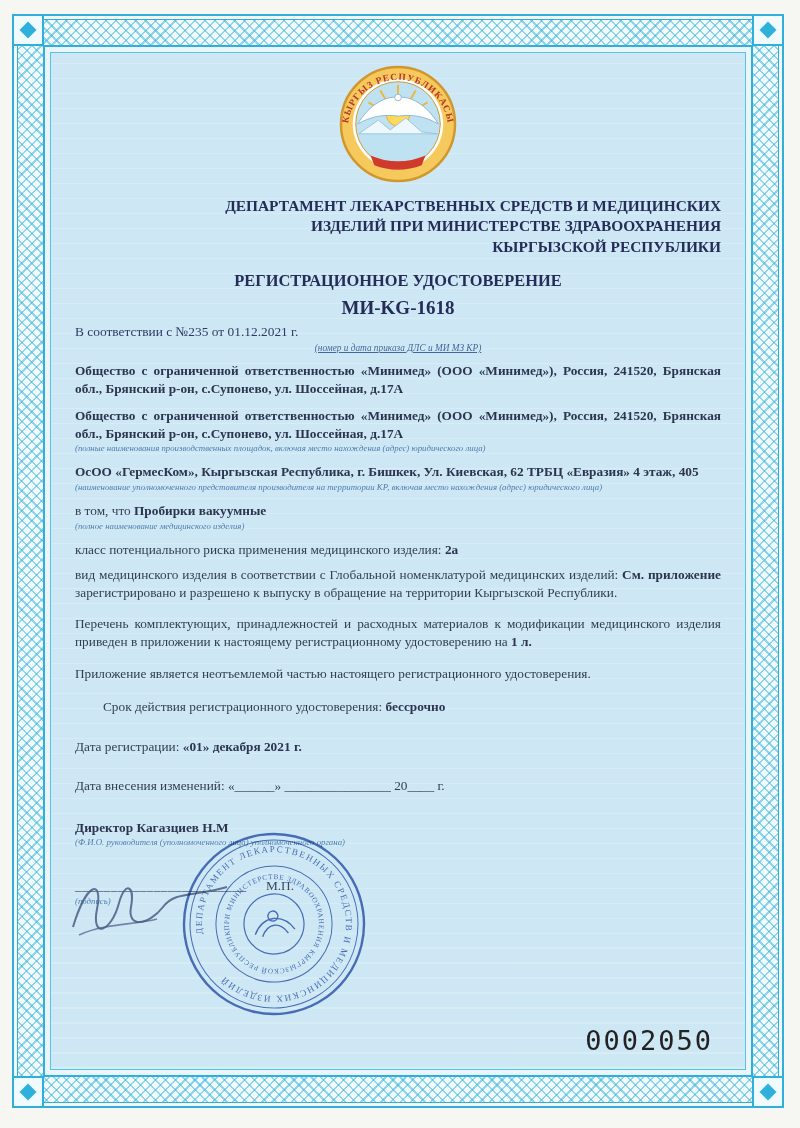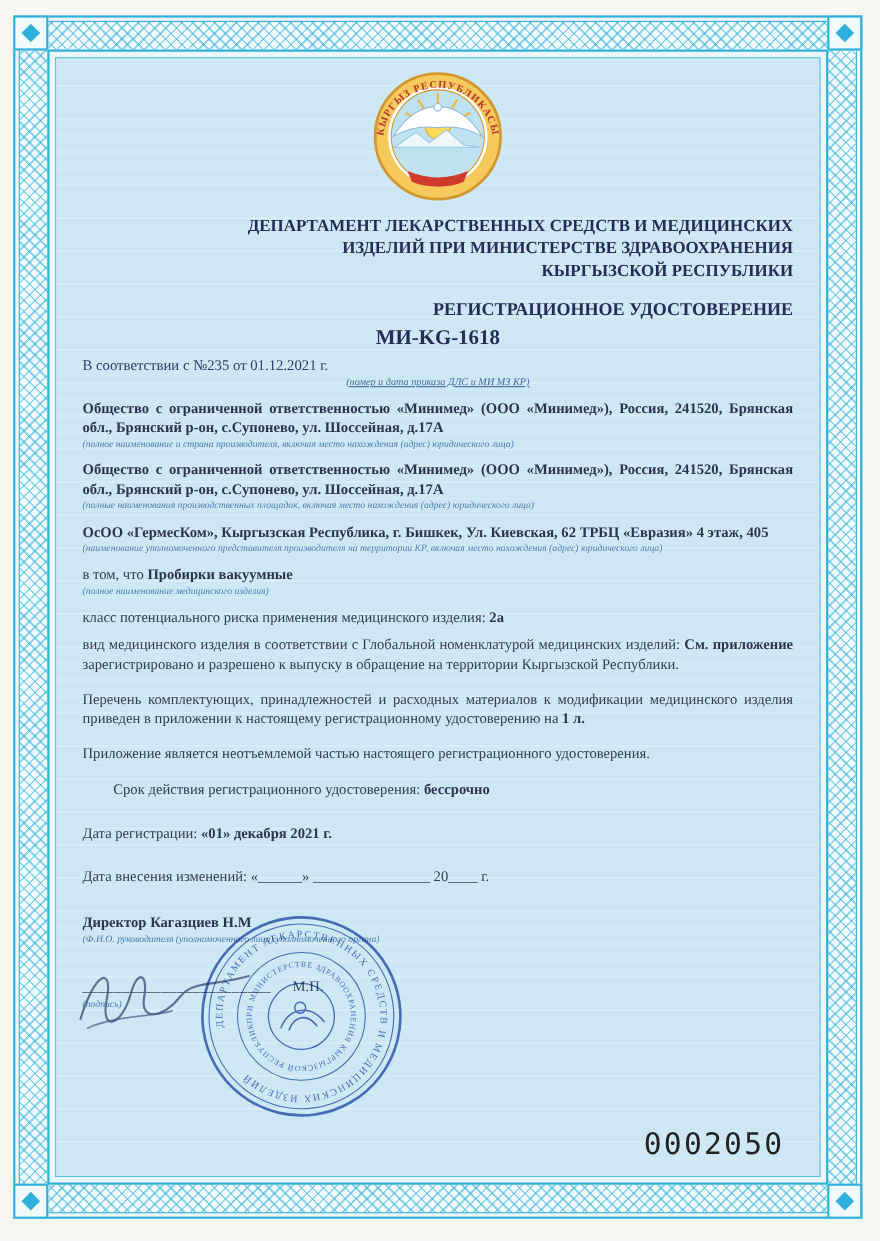--- a/index.html
+++ b/index.html
@@ -29,21 +29,21 @@
     position:absolute;top:52px;left:50px;right:54px;bottom:58px;
     background:
       repeating-linear-gradient(0deg, rgba(255,255,255,.20) 0 1.5px, transparent 1.5px 15px),
       #cde8f4;
     border:1px solid #57c2e3;
     padding:0 24px;box-sizing:border-box;
     color:#333c52;font-size:13.3px;line-height:1.32;
   }
   .emblem-wrap{text-align:center;margin-top:12px;}
   .org{ text-align:right;font-weight:bold;color:#252c58;font-size:15.4px;line-height:1.34;margin-top:8px;}
-  .doc-title{text-align:right;font-weight:bold;color:#252c58;font-size:16.4px;margin-top:13px;}
+  .doc-title{text-align:center;font-weight:bold;color:#252c58;font-size:16.4px;margin-top:13px;}
   .doc-number{text-align:center;font-weight:bold;color:#252c58;font-size:19px;margin-top:3px;}
   .accordance{text-align:left;color:#2e3a66;font-size:13.4px;margin-top:3px;}
   .acc-note{text-align:center;color:#44679c;font-style:italic;font-size:9.3px;margin-top:1px;text-decoration:underline;}
   .p{ text-align:justify;margin:10px 0 0;}
   .p.tight{margin-top:8px;}
   .p.gap14{margin-top:14px;}
   .p.gap16{margin-top:16px;margin-left:28px;}
   .p.gap22{margin-top:22px;}
   .bold{font-weight:bold;color:#2c344f;}
   .note{font-size:8.8px;font-style:italic;color:#4e7cb0;line-height:1.15;margin-top:1px;}
@@ -105,21 +105,20 @@
     <div class="org" style="margin-top:0">ИЗДЕЛИЙ ПРИ МИНИСТЕРСТВЕ ЗДРАВООХРАНЕНИЯ</div>
     <div class="org" style="margin-top:0">КЫРГЫЗСКОЙ РЕСПУБЛИКИ</div>
 
     <div class="doc-title">РЕГИСТРАЦИОННОЕ УДОСТОВЕРЕНИЕ</div>
     <div class="doc-number">МИ-KG-1618</div>
     <div class="accordance">В соответствии с №235 от 01.12.2021 г.</div>
     <div class="acc-note">(номер и дата приказа ДЛС и МИ МЗ КР)</div>
 
 
     <p class="p bold tight">Общество с ограниченной ответственностью «Минимед» (ООО «Минимед»), Россия, 241520, Брянская обл., Брянский р-он, с.Супонево, ул. Шоссейная, д.17А</p>
-    <div class="note">(полное наименование и страна производителя, включая место нахождения (адрес) юридического лица)</div>
 
     <p class="p bold">Общество с ограниченной ответственностью «Минимед» (ООО «Минимед»), Россия, 241520, Брянская обл., Брянский р-он, с.Супонево, ул. Шоссейная, д.17А</p>
     <div class="note">(полные наименования производственных площадок, включая место нахождения (адрес) юридического лица)</div>
 
     <p class="p bold">ОсОО «ГермесКом», Кыргызская Республика, г. Бишкек, Ул. Киевская, 62 ТРБЦ «Евразия» 4 этаж, 405</p>
     <div class="note">(наименование уполномоченного представителя производителя на территории КР, включая место нахождения (адрес) юридического лица)</div>
 
     <p class="p"><span>в том, что </span><span class="bold">Пробирки вакуумные</span></p>
     <div class="note">(полное наименование медицинского изделия)</div>
 

